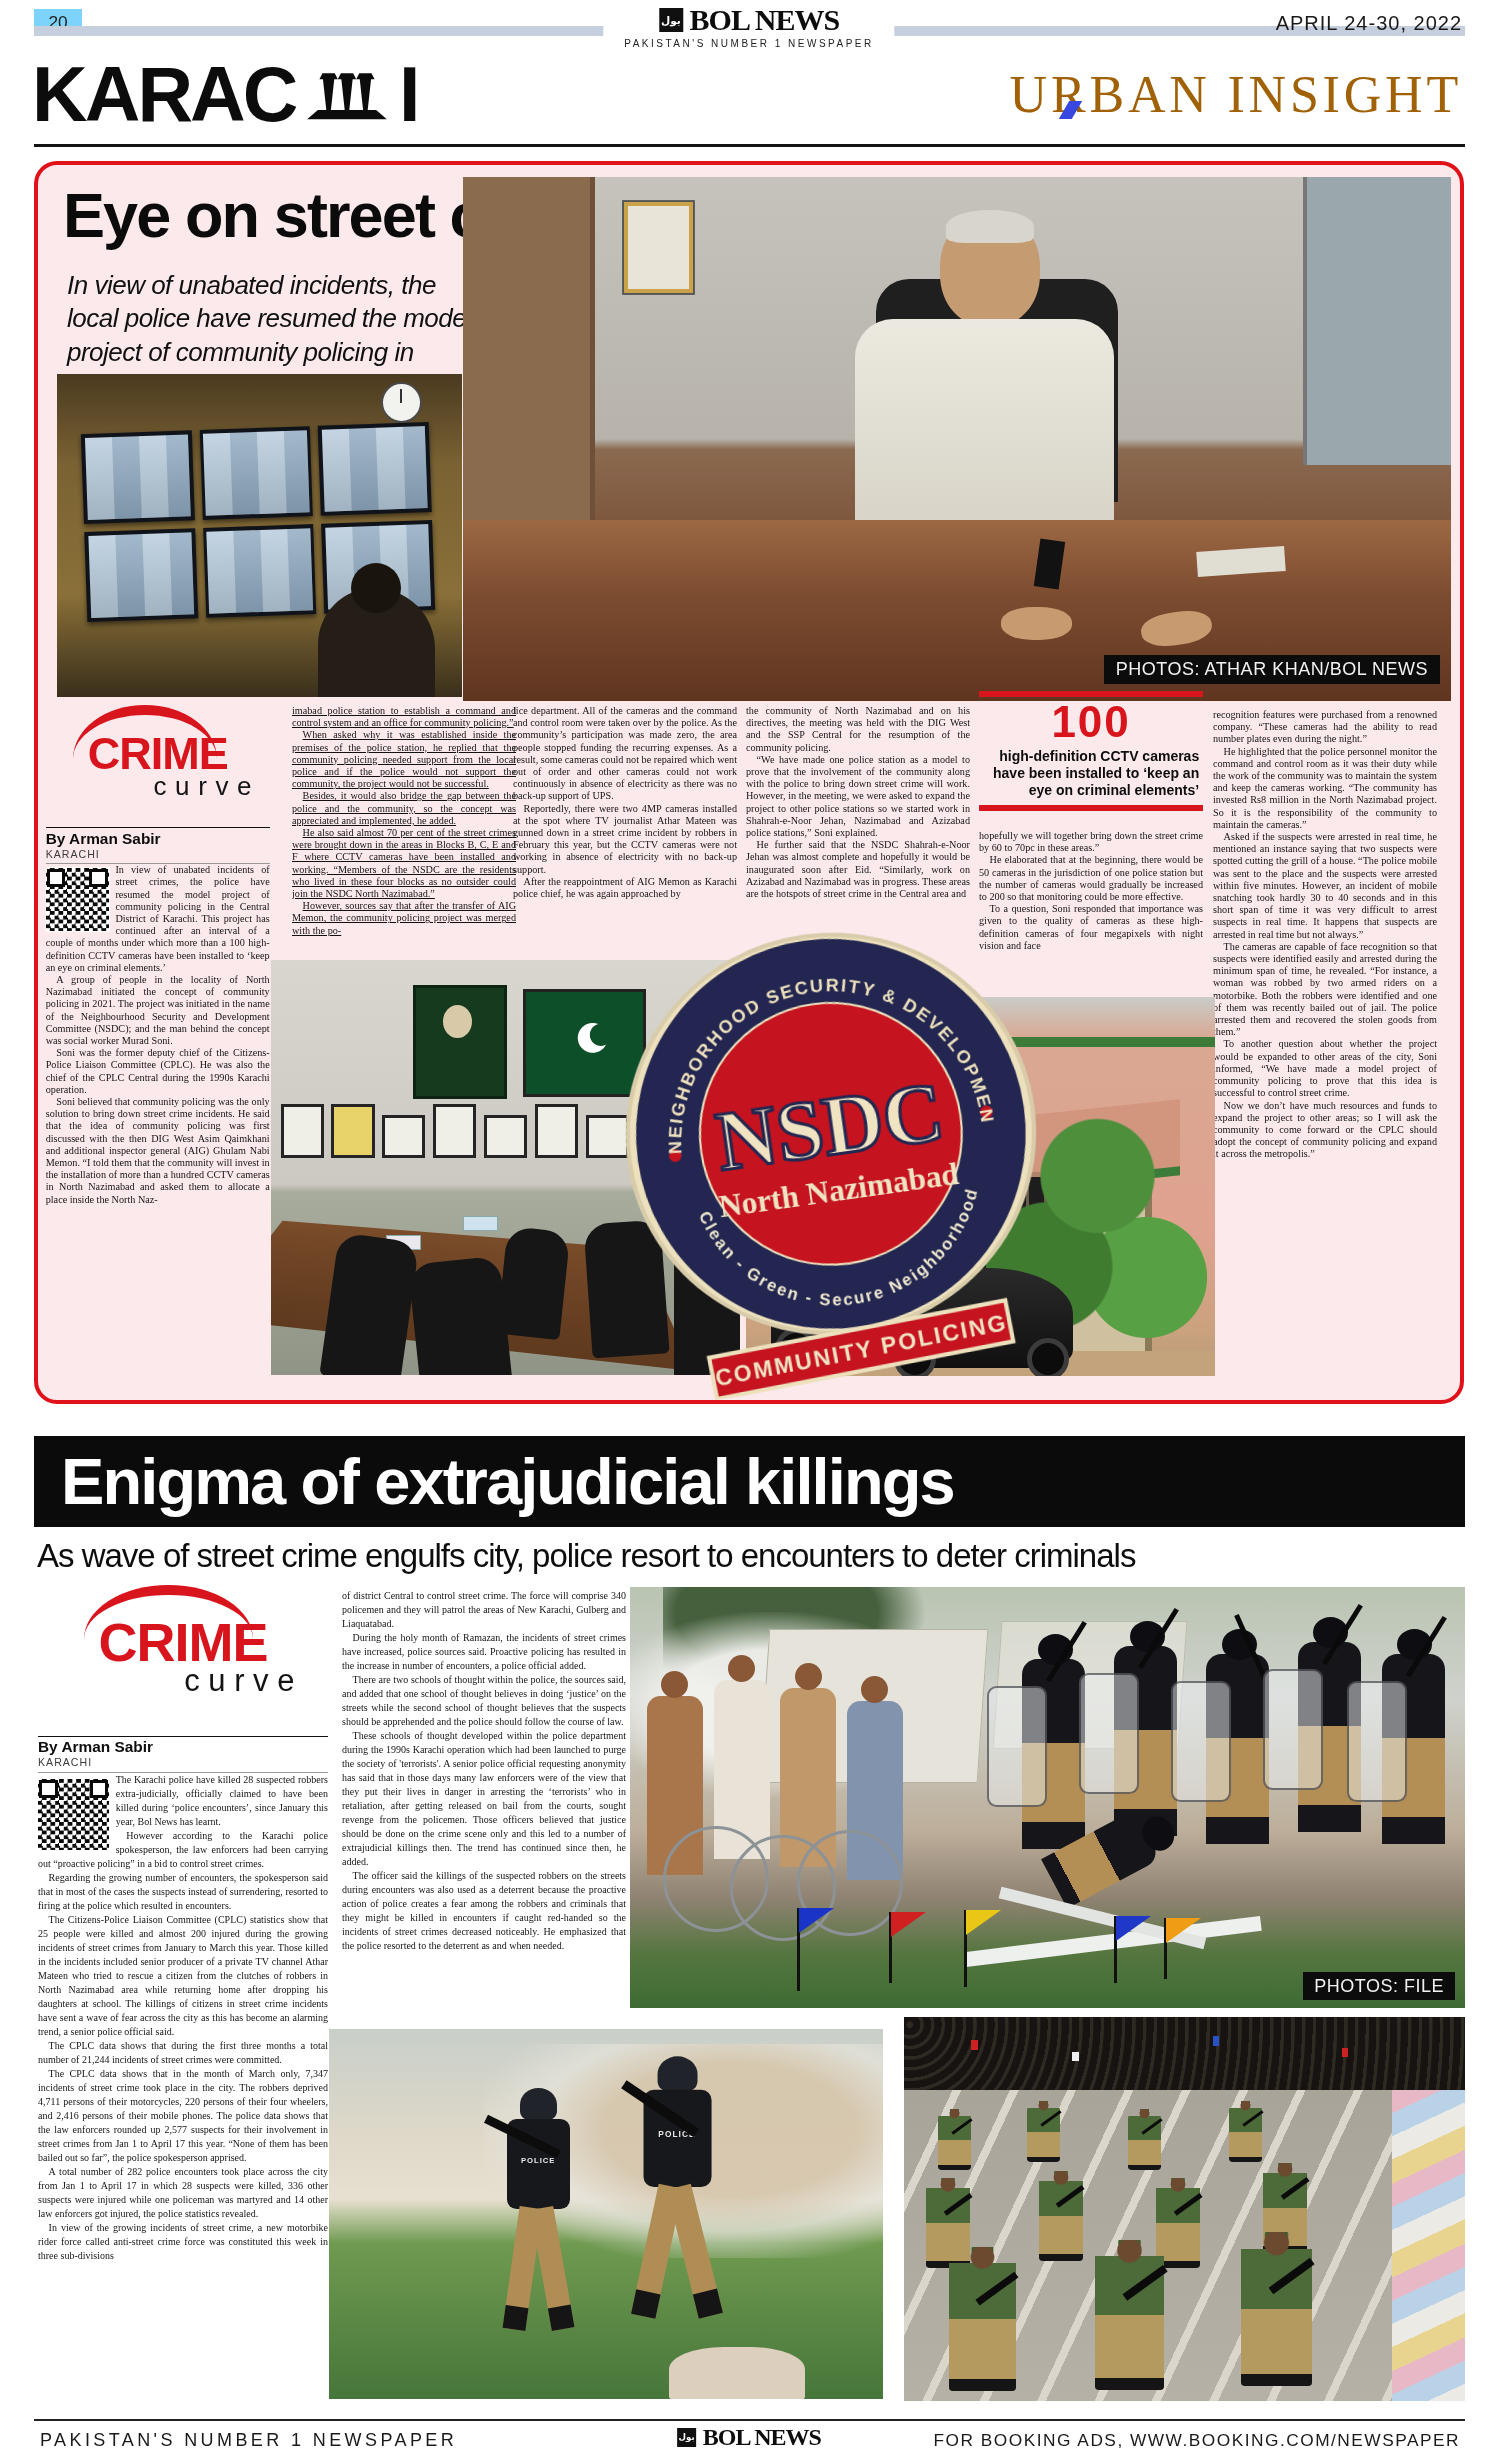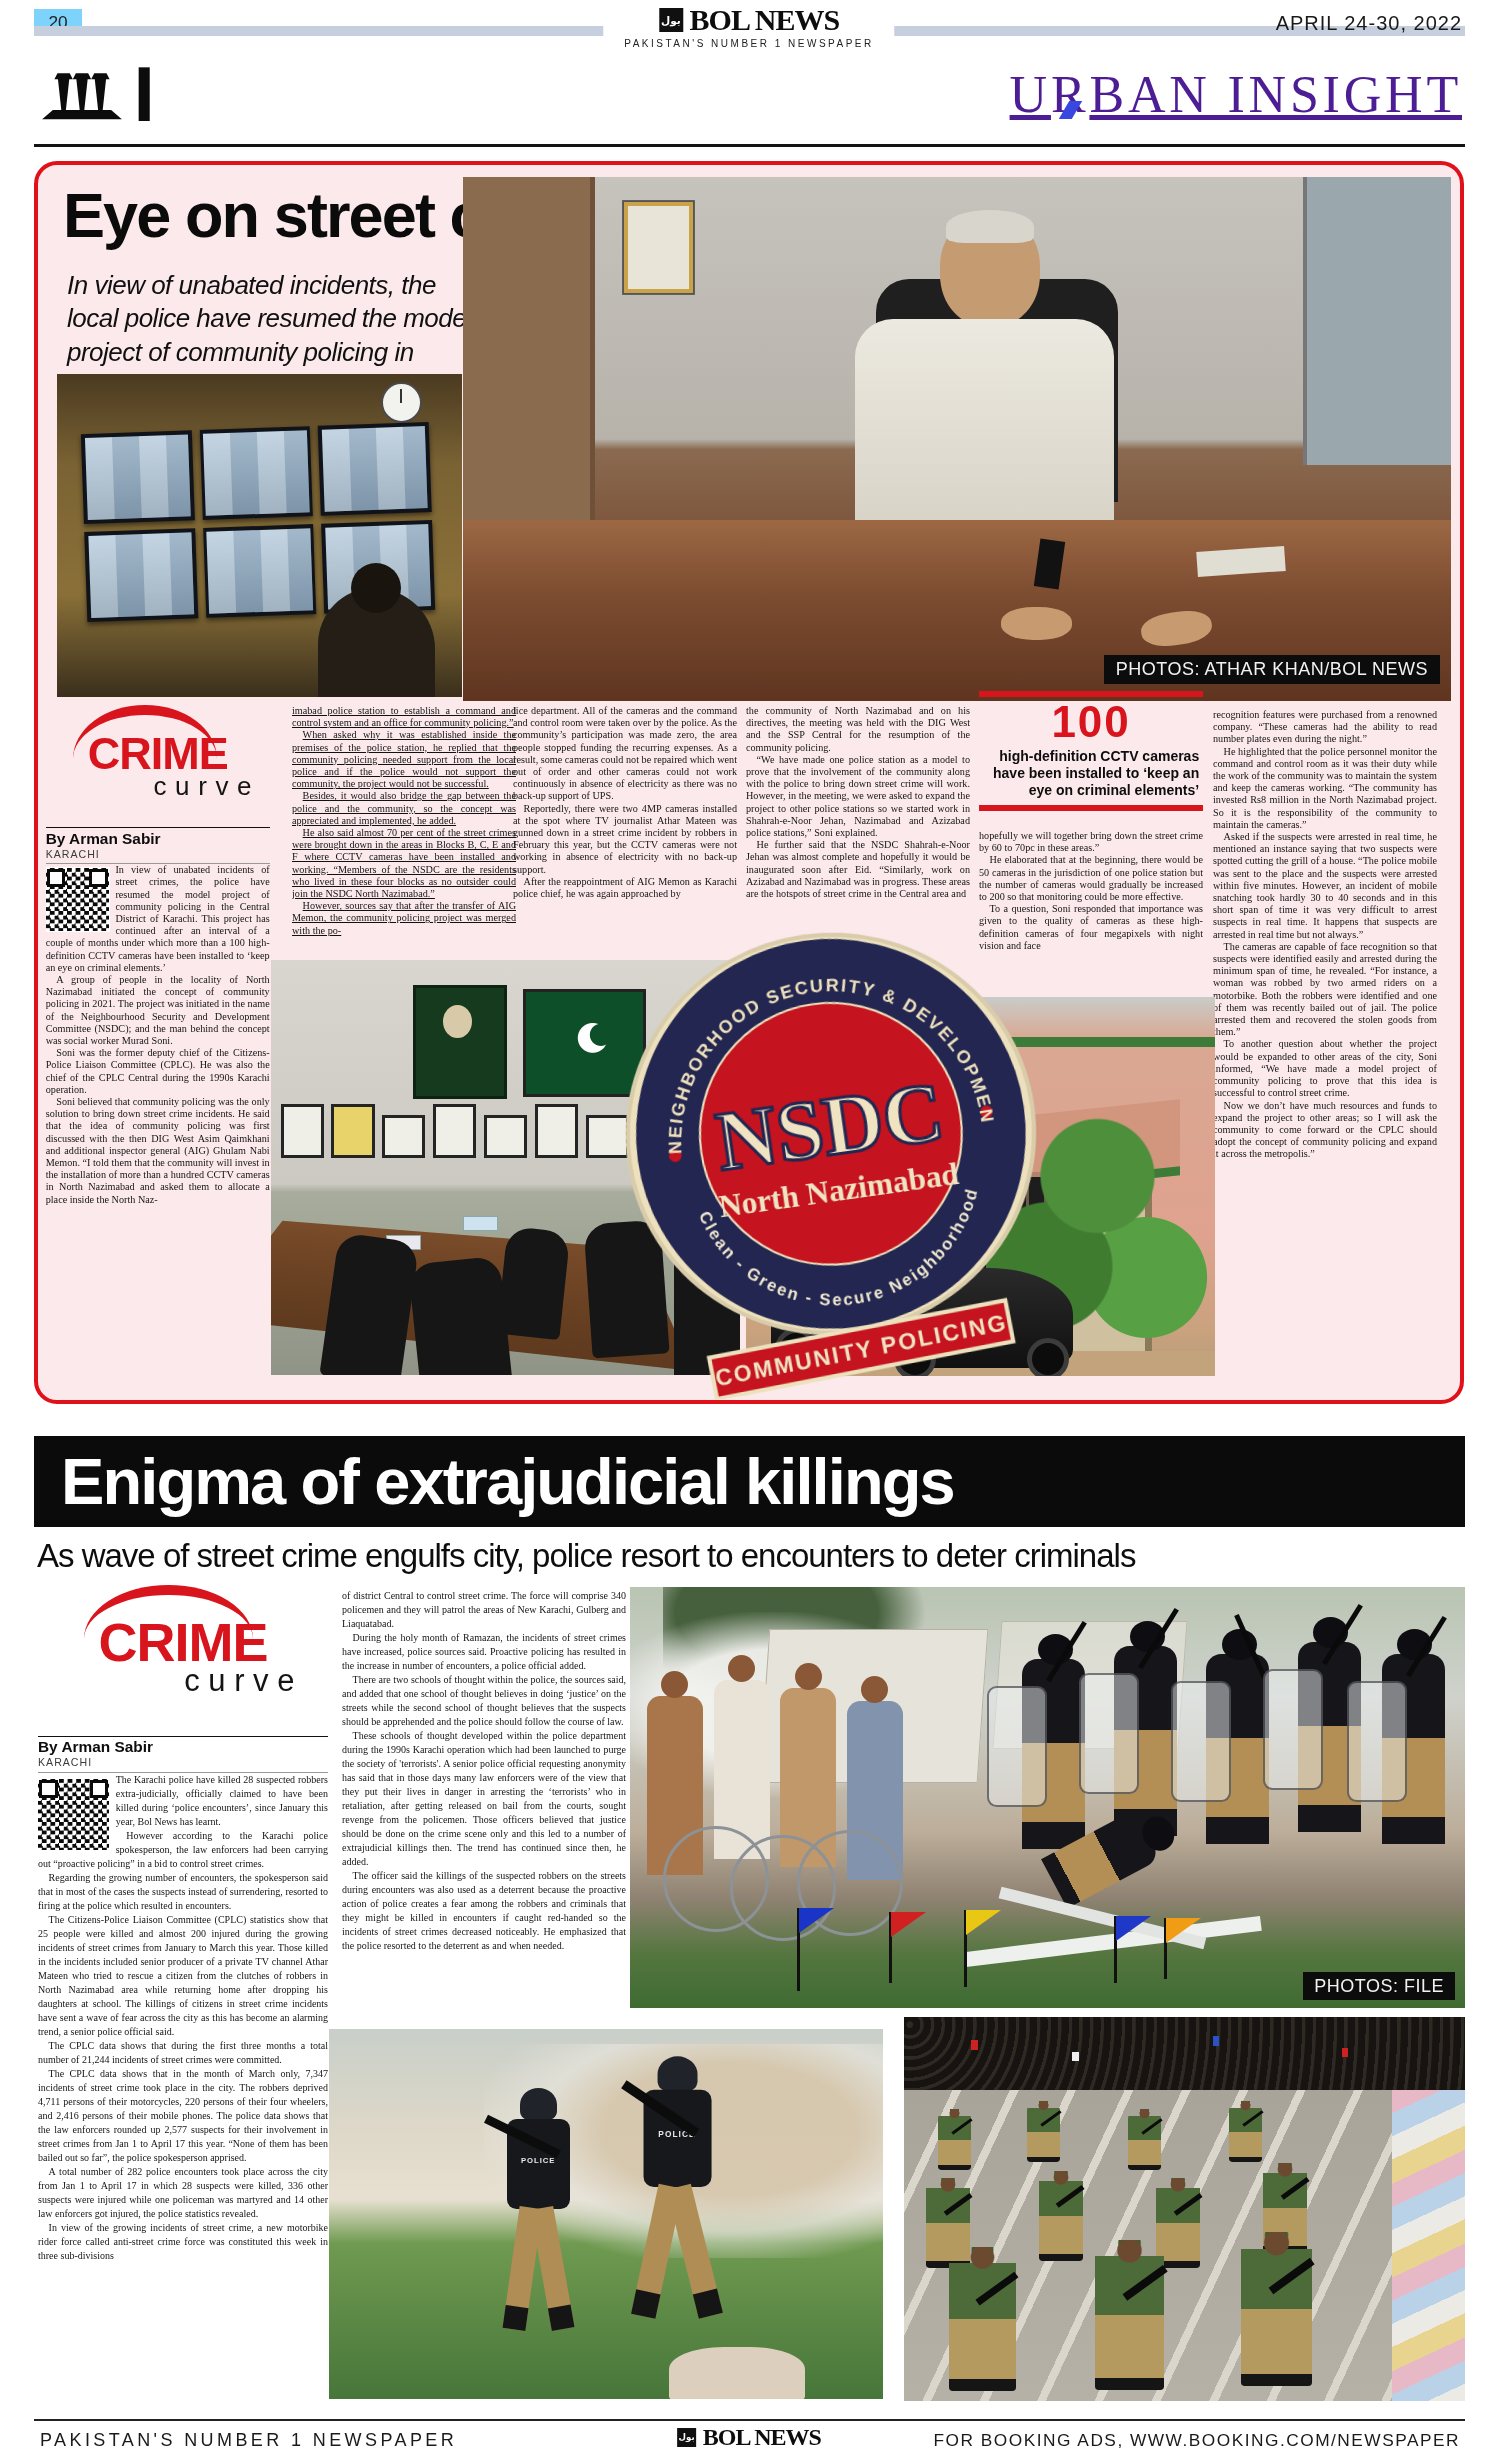--- a/index.html
+++ b/index.html
@@ -11,21 +11,21 @@
   #topbar{left:34px;top:26px;width:1431px;height:9.6px;background:#c5cfdd;}
   #brand{left:50%;top:4.8px;transform:translateX(-50%);background:#fff;padding:0 21px;text-align:center;}
   .brand-row{display:flex;align-items:center;justify-content:center;gap:6.7px;}
   .brand-mark{width:24px;height:24px;background:#101010;color:#fff;font:700 10.6px/24px "DejaVu Sans",sans-serif;text-align:center;}
   .brand-text{font:900 30px/1 "Liberation Serif",serif;letter-spacing:-1px;color:#0d0d0d;}
   .brand-tag{font:400 10px/1 "Liberation Sans",sans-serif;letter-spacing:2.5px;margin-top:3.8px;color:#222;}
   #date{right:36px;top:12.5px;font:400 20px/1 "Liberation Sans",sans-serif;letter-spacing:1px;color:#1a1a1a;}
   
   #karachi{left:32px;top:58px;display:flex;align-items:flex-end;gap:1.9px;font:900 77px/0.95 "Liberation Sans",sans-serif;letter-spacing:-2.9px;color:#0c0c0c;}
   #karachi svg{margin:0 3.8px 1.9px 3.8px;}
-  #urban{right:36px;top:69px;font:400 52px/1 "Liberation Serif",serif;letter-spacing:3.8px;color:#4c1d95;text-decoration:underline;}
+  #urban{right:36px;top:69px;font:400 52px/1 "Liberation Serif",serif;letter-spacing:3.8px;color:#a16207;}
   .urb-r{position:relative;display:inline-block;}
   .urb-r::after{content:"";position:absolute;left:13.4px;bottom:1.9px;width:12.5px;height:18px;background:#3847e0;transform:skewX(-30deg);}
   #mast-rule{left:34px;top:144px;width:1431px;height:2.9px;background:#131313;}
   
   #art1{left:34px;top:161px;width:1422px;height:1235px;background:#fbe9ec;border:4.8px solid #e01119;border-radius:23px;}
   #a1-title{left:25px;top:19px;font:900 63px/1 "Liberation Sans",sans-serif;letter-spacing:-1.9px;color:#0b0b0b;}
   #a1-sub{left:29px;top:104px;width:413px;font:italic 400 26px/1.28 "Liberation Sans",sans-serif;letter-spacing:-0.5px;color:#101010;}
   
   .a1col{position:absolute;top:540px;width:224px;height:672px;overflow:hidden;z-index:1;}
   #a1c1{left:7.7px;}#a1c2{left:254px;height:254px;text-decoration:underline;}#a1c3{left:475px;height:288px;}
@@ -182,20 +182,21 @@
   <div class="abs" id="brand">
     <div class="brand-row">
       <span class="brand-mark">بول</span>
       <span class="brand-text">BOL NEWS</span>
     </div>
     <div class="brand-tag">PAKISTAN'S NUMBER 1 NEWSPAPER</div>
   </div>
   <div class="abs" id="date">APRIL 24-30, 2022</div>
 
   <div class="abs" id="karachi">
+    <span>KARAC</span>
     <svg width="92" height="61" viewBox="0 0 120 70">
       <path fill="#0c0c0c" d="M8 62 L112 62 L98 50 L22 50 Z"></path>
       <path fill="#0c0c0c" d="M28 4 L44 4 L39 50 L33 50 Z M52 4 L68 4 L63 50 L57 50 Z M76 4 L92 4 L87 50 L81 50 Z"></path>
       <path fill="#0c0c0c" d="M24 10 L48 10 L44 2 L28 2 Z M48 10 L72 10 L68 2 L52 2 Z M72 10 L96 10 L92 2 L76 2 Z"></path>
     </svg>
     <span>I</span>
   </div>
   <div class="abs" id="urban">
     <span>U</span><span class="urb-r">R</span><span>BAN INSIGHT</span>
   </div>

